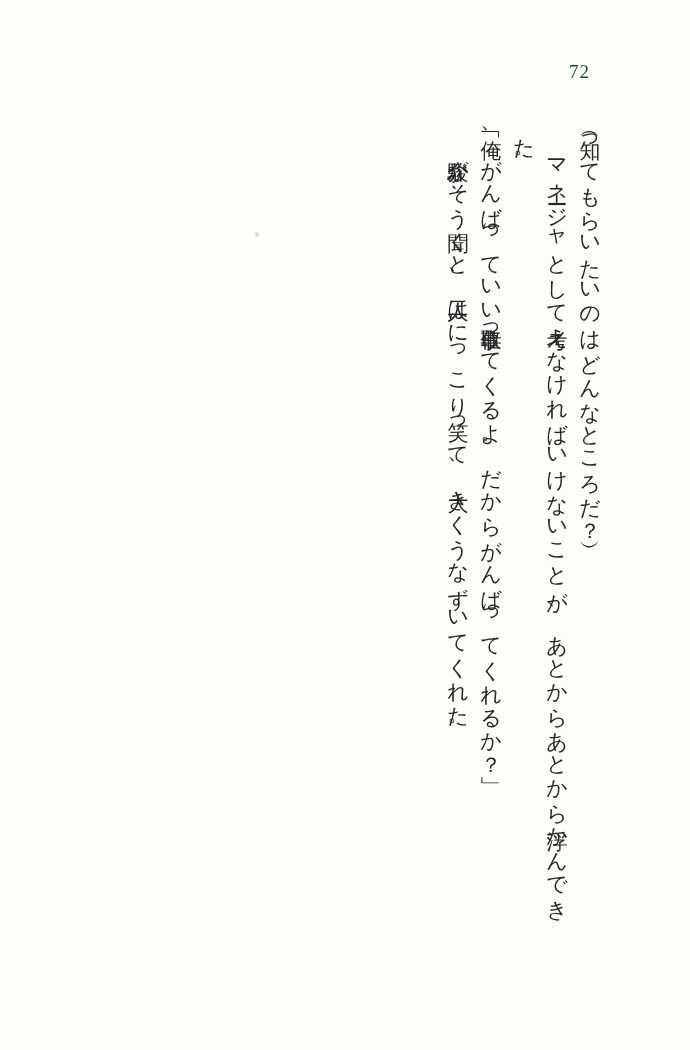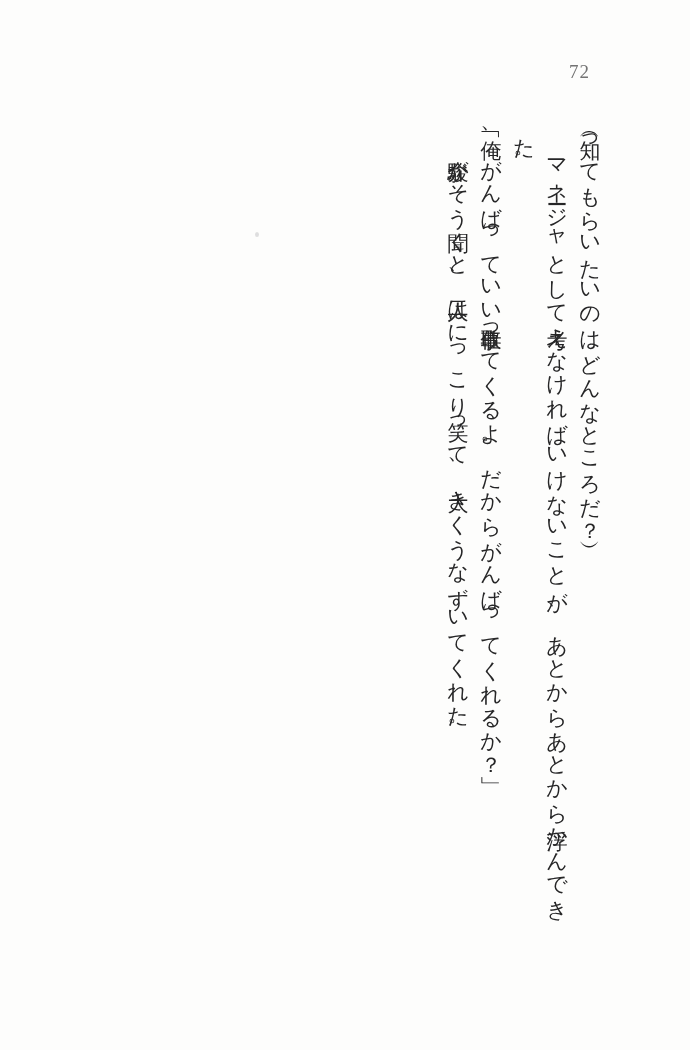--- a/index.html
+++ b/index.html
@@ -17,21 +17,21 @@
     position: absolute;
     inset: 0;
     background: #fdfdfc;
   }
   .page-number {
     position: absolute;
     top: 61px;
     left: 569px;
     font-size: 19px;
     letter-spacing: 1px;
-    color: #737373;
+    color: #14532d;
     text-align: center;
   }
   .text-block {
     position: absolute;
     top: 124px;
     right: 84px;
     height: 802px;
     writing-mode: vertical-rl;
     -webkit-writing-mode: vertical-rl;
     text-orientation: mixed;

